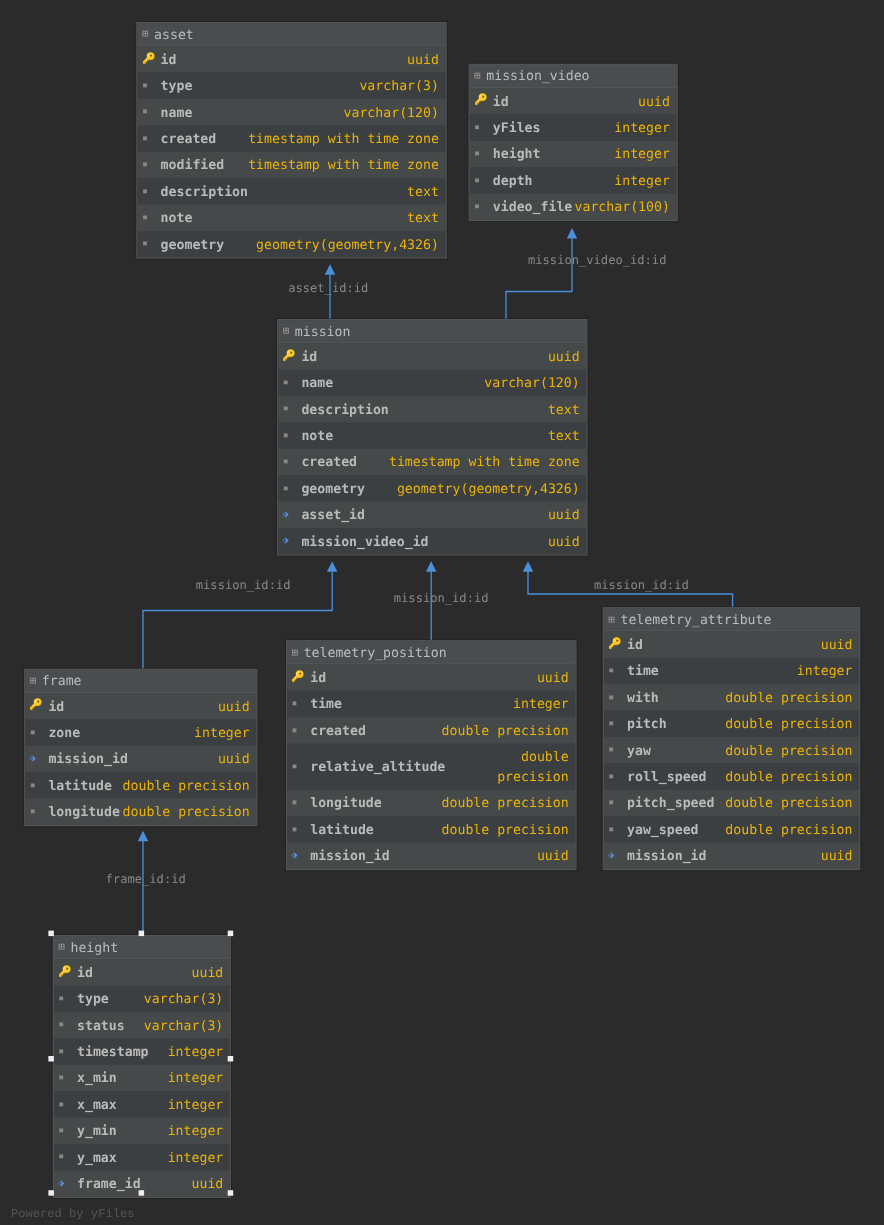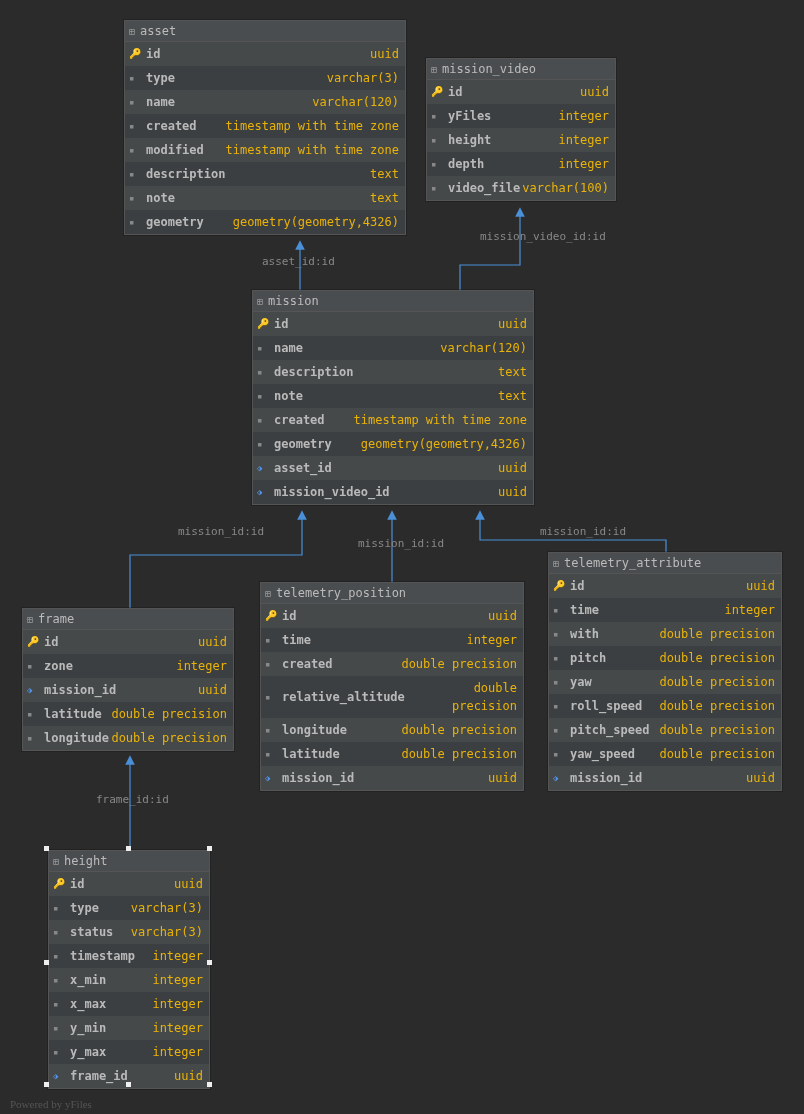--- a/index.html
+++ b/index.html
@@ -89,21 +89,21 @@
     color: #888;
     background: transparent;
     white-space: nowrap;
   }
   .footer {
     position: absolute;
     left: 10px;
     bottom: 4px;
     font-size: 11px;
     color: #555;
-    font-family: Liberation Serif, serif;
+    font-family: Liberation Mono, monospace;
   }
   .sel-handle {
     position: absolute;
     width: 5px;
     height: 5px;
     background: #eee;
   }
 </style>
 </head>
 <body>

